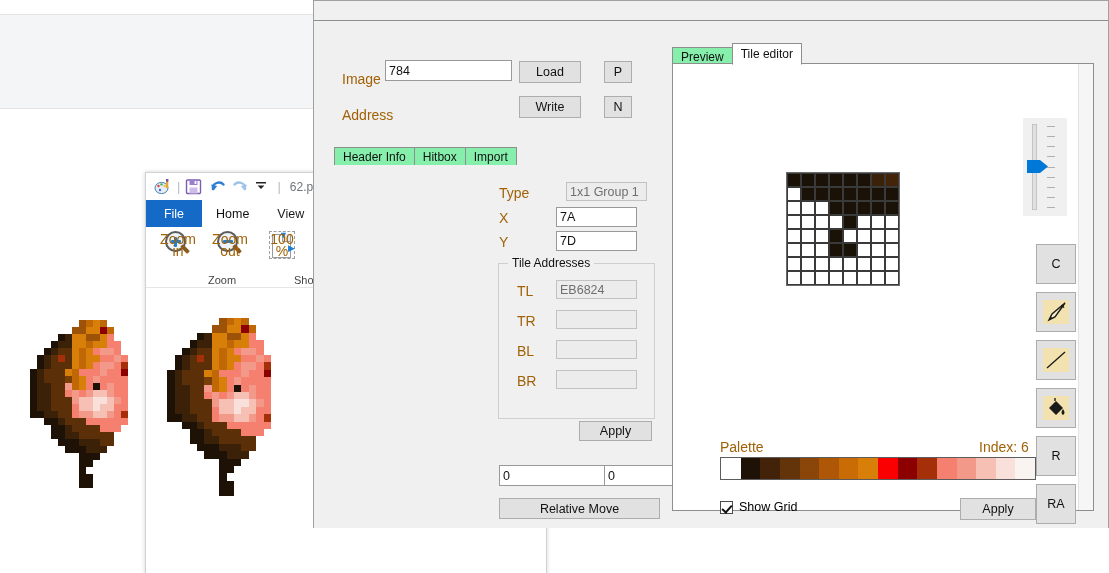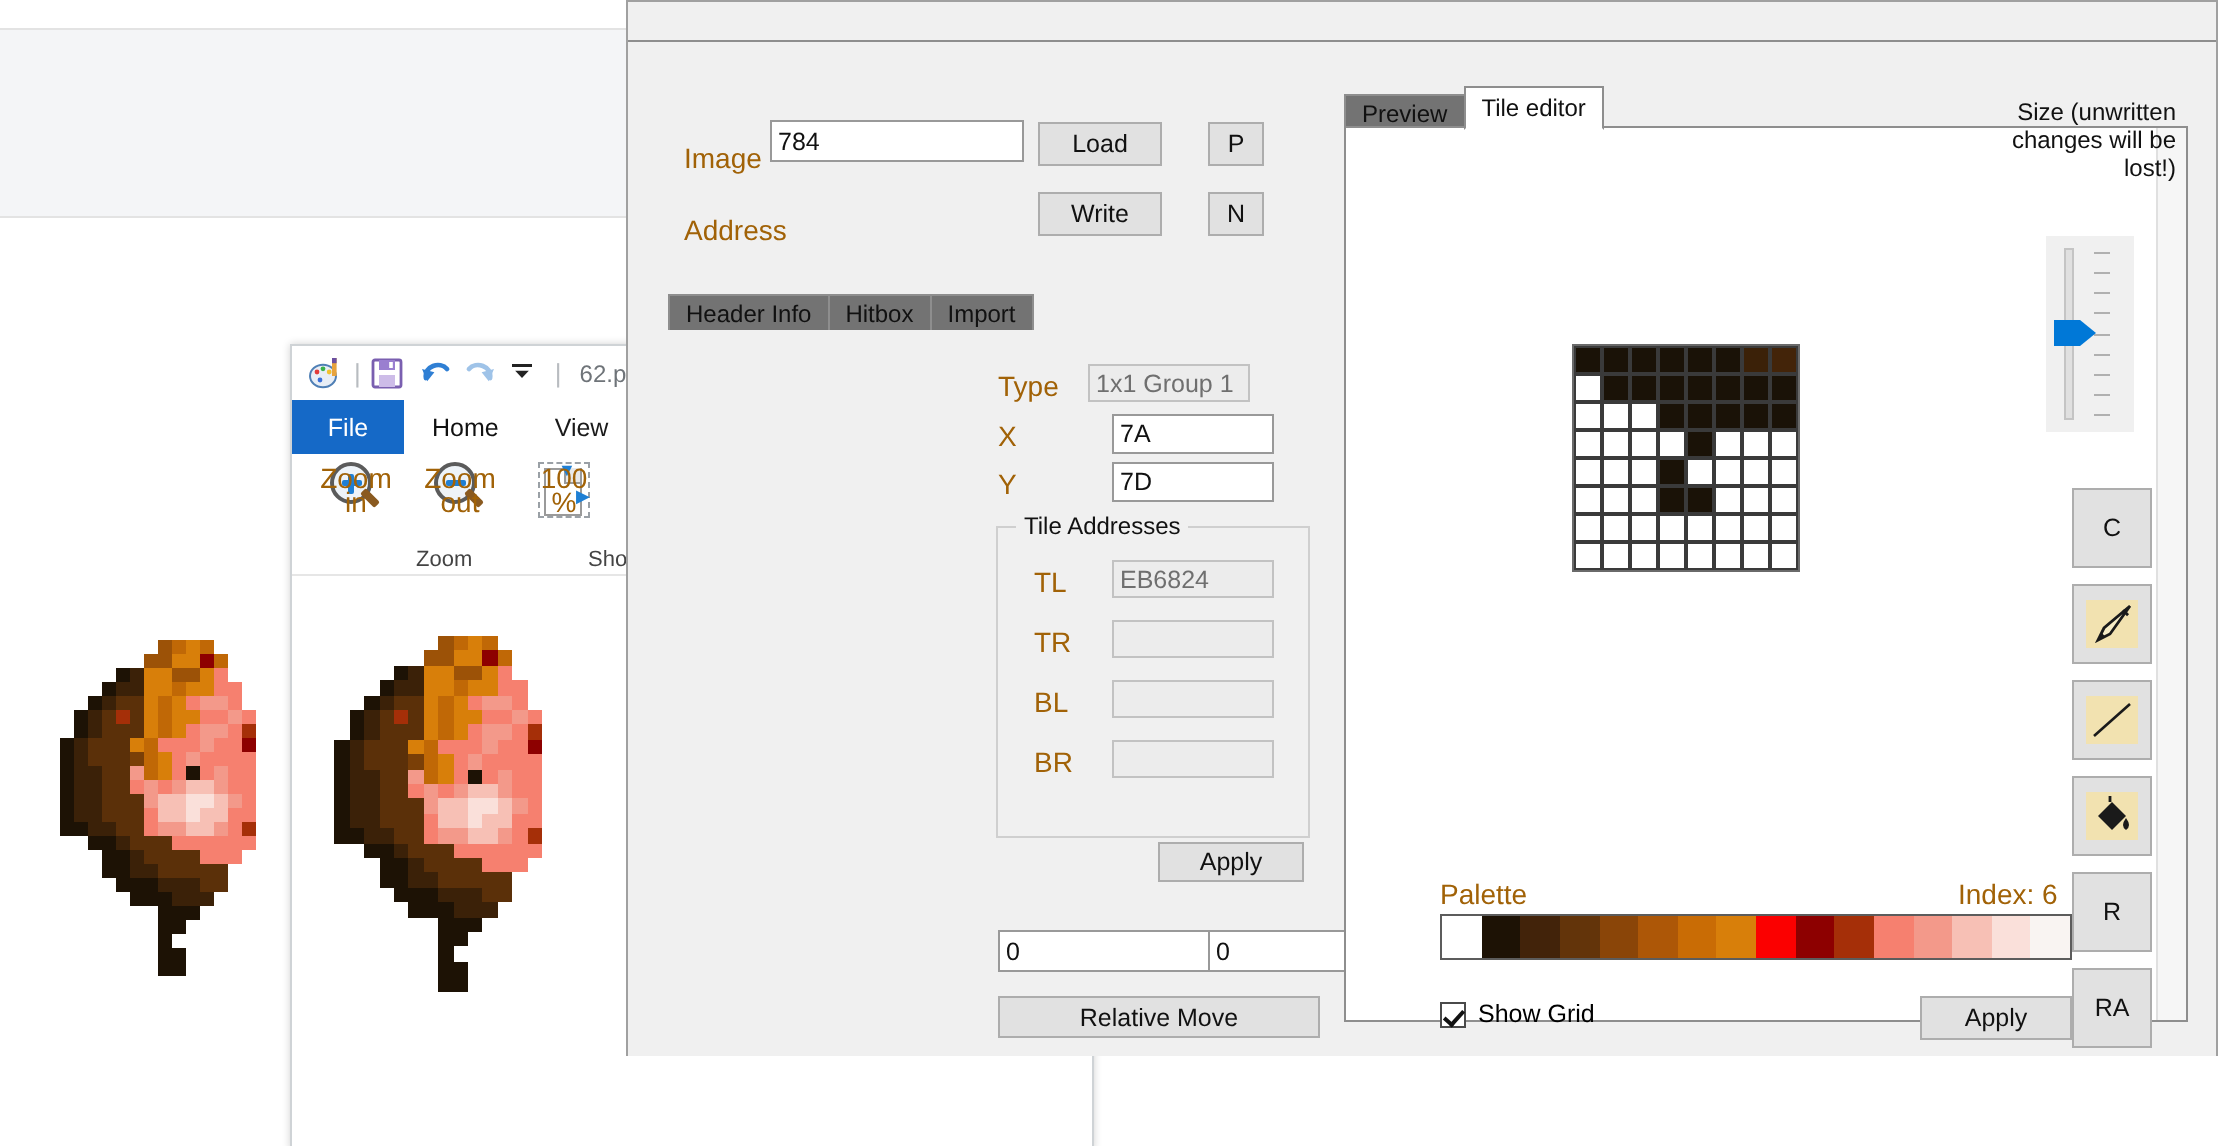--- a/index.html
+++ b/index.html
@@ -69,21 +69,21 @@
   .tinput{position:absolute;background:#fff;border:1px solid #999;box-sizing:border-box;font-family:"Liberation Sans",sans-serif;font-size:12.5px;color:#111;padding:1px 3px;line-height:normal;}
   .tinput.ro{background:#ececec;border:1px solid #c2c2c2;color:#6f6f6f;}
   .btn{position:absolute;background:#e1e1e1;border:1px solid #adadad;box-sizing:border-box;font-family:"Liberation Sans",sans-serif;font-size:12.5px;color:#111;display:flex;align-items:center;justify-content:center;cursor:default;}
 
   
   #plist{position:absolute;background:#fff;border:1px solid #5c5c5c;box-sizing:border-box;overflow:hidden;}
   #plist .row{font-size:12.5px;padding:1px 3px;line-height:14px;color:#111;}
   #plist .row.sel{background:#0078d7;color:#fff;}
 
   
-  .itab{height:18px;line-height:18px;padding:0 8px;background:#737373;border:1px solid #8e8e8e;border-bottom:none;font-size:12px;color:#111;box-sizing:border-box;margin-right:-1px;}
+  .itab{height:18px;line-height:18px;padding:0 8px;background:#86efac;border:1px solid #8e8e8e;border-bottom:none;font-size:12px;color:#111;box-sizing:border-box;margin-right:-1px;}
   .itab.active{height:22px;line-height:21px;background:#fff;position:relative;z-index:3;border-bottom:1px solid #fff;}
 
   
   .spin{position:absolute;display:flex;}
   .spin .sv{flex:1;background:#fff;border:1px solid #999;border-right:none;font-size:12.5px;padding:1px 3px;box-sizing:border-box;color:#111;}
   .spin .sb{width:17px;border:1px solid #999;background:#e9e9e9;display:flex;flex-direction:column;box-sizing:border-box;}
   .spin .sb div{flex:1;display:flex;align-items:center;justify-content:center;font-size:7px;color:#333;line-height:1;}
   .spin .sb div:first-child{border-bottom:1px solid #c9c9c9;}
 
   
@@ -668,21 +668,21 @@
     <div class="btn" style="left:290px;top:75px;width:28px;height:22px;">N</div>
 
     <div style="position:absolute;left:20px;top:126px;display:flex;align-items:flex-end;">
       <div class="itab">Header Info</div>
       <div class="itab">Hitbox</div>
       <div class="itab">Import</div>
     </div>
 
 
     <div class="lbl" style="left:185px;top:164px;">Type</div>
-    <input class="tinput ro" style="left: 230px; top: 161px; width: 81px; height: 19px;" readonly="" value="1x1 Group 1">
+    <input class="tinput ro" style="left: 252px; top: 161px; width: 81px; height: 19px;" readonly="" value="1x1 Group 1">
     <div class="lbl" style="left:185px;top:189px;">X</div>
     <input class="tinput" style="left: 242px; top: 186px; width: 81px; height: 20px;" value="7A">
     <div class="lbl" style="left:185px;top:213px;">Y</div>
     <input class="tinput" style="left: 242px; top: 210px; width: 81px; height: 20px;" value="7D">
 
     <div class="gbox" style="left:184px;top:242px;width:155px;height:154px;">
       <span class="gtitle">Tile Addresses</span>
     </div>
     <div class="lbl" style="left:203px;top:262px;">TL</div>
     <input class="tinput ro" style="left: 242px; top: 259px; width: 81px; height: 19px;" readonly="" value="EB6824">
@@ -713,21 +713,20 @@
 
     <div style="position:absolute;left:358px;top:22px;display:flex;align-items:flex-end;">
       <div class="itab">Preview</div>
       <div class="itab active">Tile editor</div>
     </div>
 
     <div id="rpanel" style="left:358px;top:42px;width:422px;height:448px;">
       <div id="sb-right"></div>
     </div>
 
-    <div id="sizehelp" style="left:690px;top:28px;width:84px;">Size (unwritten changes will be lost!)</div>
 
     <div id="slider" style="left:709px;top:97px;width:44px;height:98px;">
       <div class="track"></div>
       <div class="ticks">
         <i></i>
           <i></i>
           <i></i>
           <i></i>
           <i></i>
           <i></i>

